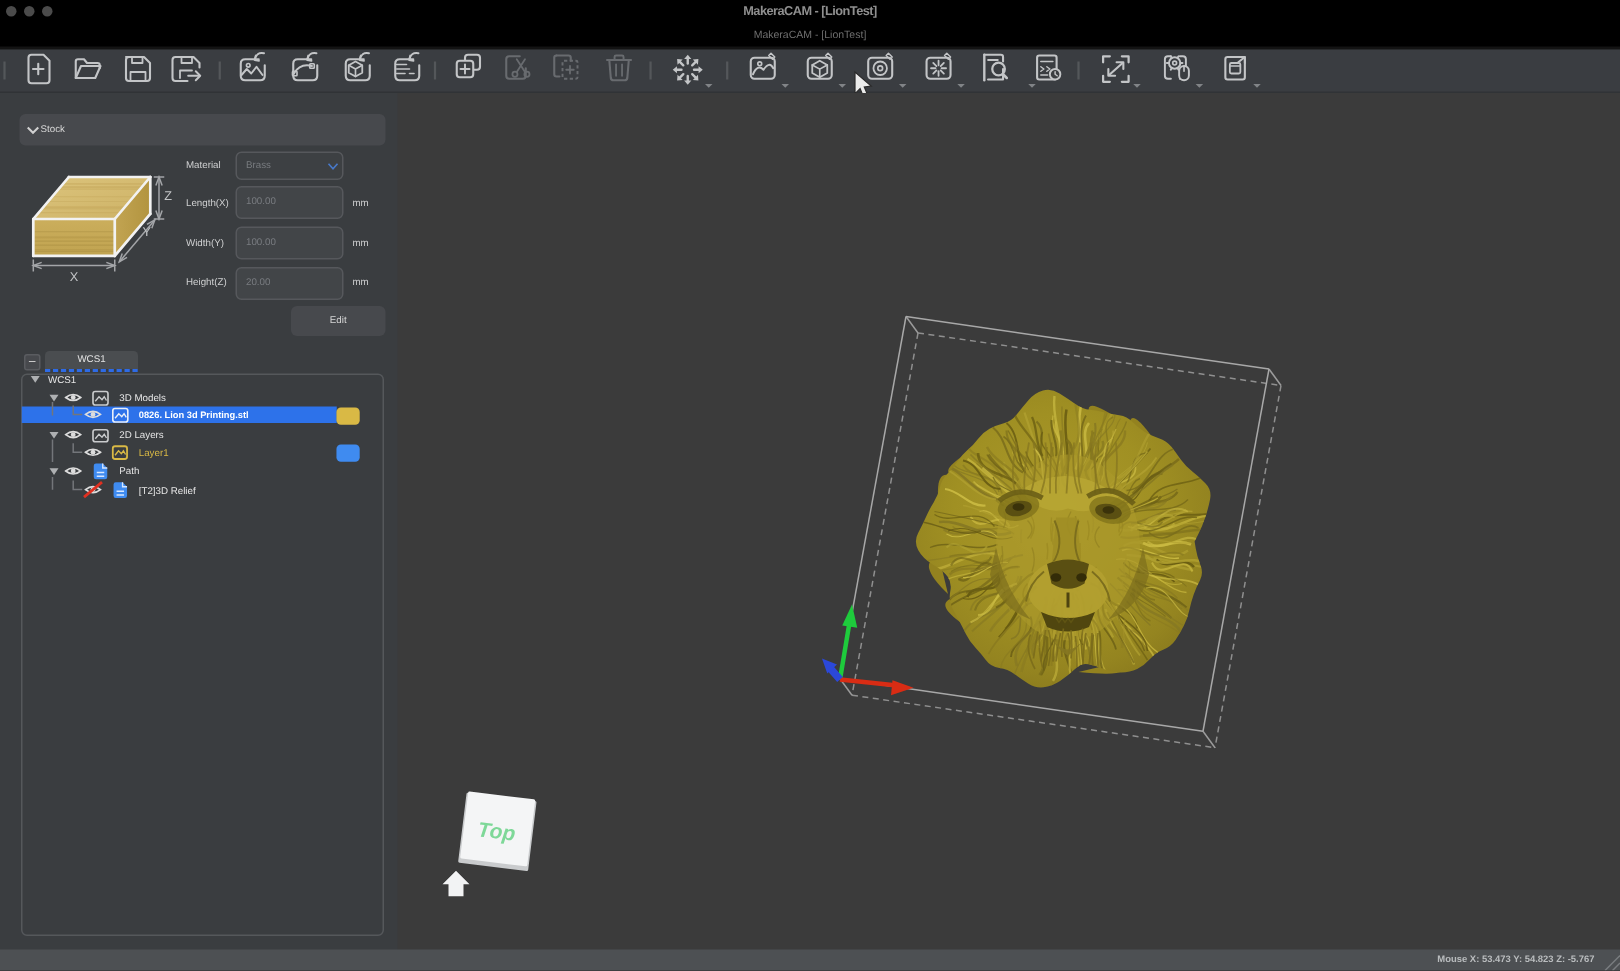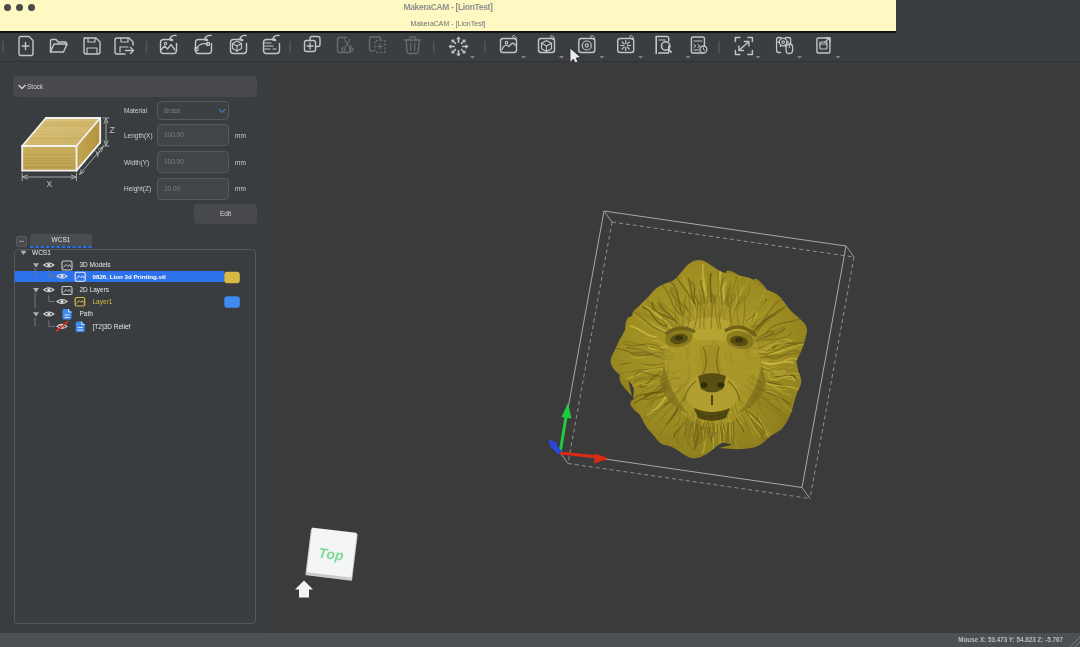--- a/index.html
+++ b/index.html
@@ -1,18 +1,18 @@
 <!DOCTYPE html>
 <html><head>
 <meta charset="utf-8">
 <style>
 html,body{margin:0;padding:0;}
 body{width:1080px;height:647px;overflow:hidden;background:#3a3d40;font-family:"Liberation Sans",sans-serif;position:relative;}
 .abs{position:absolute;}
-#titlebar{left:0;top:0;width:896px;height:31px;background:#fef9c3;border-bottom:2px solid #131313;}
+#titlebar{left:0;top:0;width:1080px;height:31px;background:#000000;border-bottom:2px solid #131313;}
 .tl{width:7px;height:7px;border-radius:50%;background:#4b4b4b;position:absolute;top:4px;}
 #wtitle{width:100%;text-align:center;top:2px;font-size:8.5px;font-weight:bold;color:#8f8f8f;letter-spacing:-0.35px;}
 #wtitle2{width:100%;text-align:center;top:20px;font-size:7px;color:#6f6f6f;}
 #toolbar{left:0;top:33px;width:1080px;height:29px;background:#3a3d41;border-bottom:1px solid #303336;box-sizing:border-box;}
 #mainarea{left:0;top:62px;width:1080px;height:571px;background:#3a3d40;}
 #viewport{left:265px;top:62px;width:815px;height:571px;background:#3b3b3b;}
 #statusbar{left:0;top:633px;width:1080px;height:14px;background:#4d5053;}
 #statustext{right:17px;top:636px;font-size:6.3px;font-weight:bold;color:#b9bcbe;letter-spacing:0px;}
 #stockhdr{left:13px;top:76px;width:244px;height:21px;background:#47494d;border-radius:4px;color:#d6d6d6;font-size:6.5px;line-height:21px;}
 .lbl{font-size:6.5px;color:#cfd0d1;}

